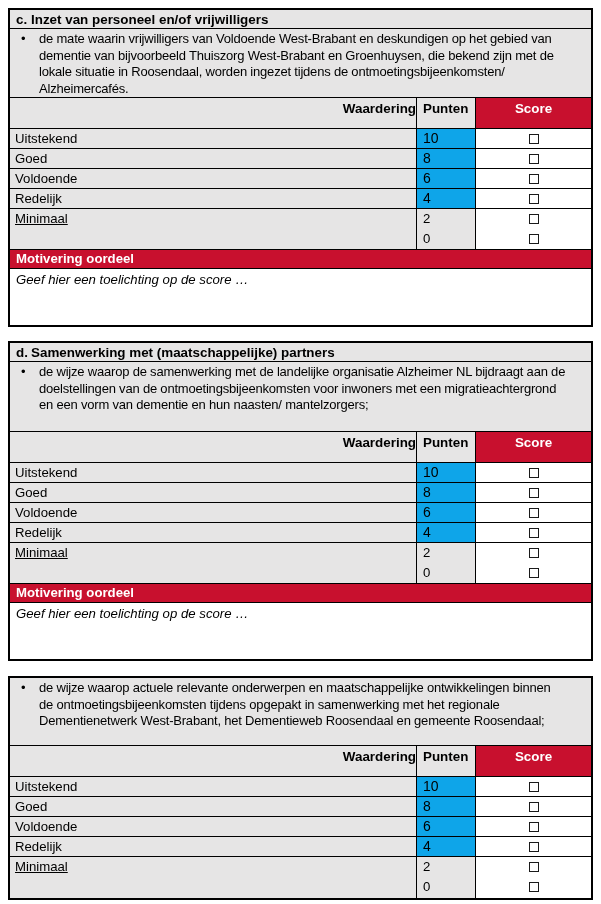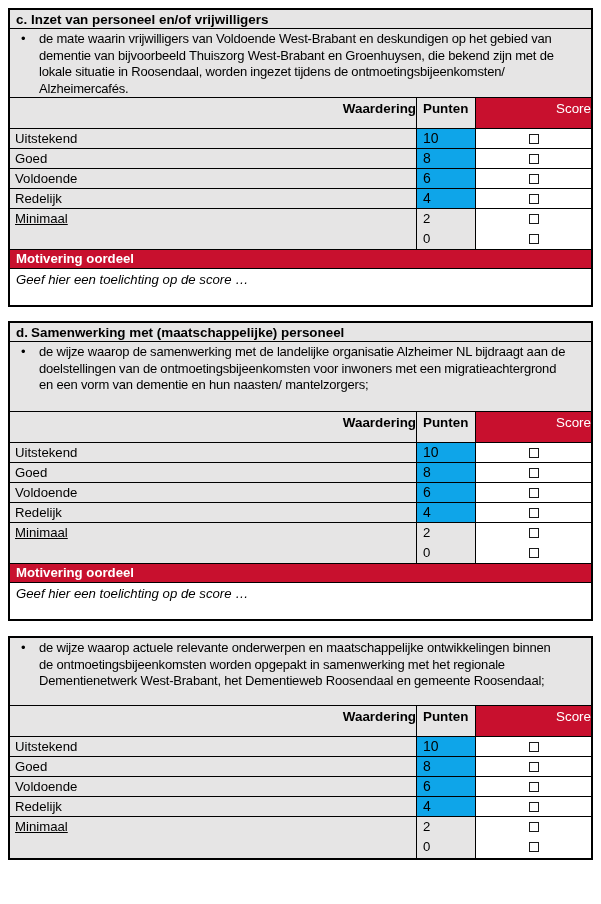--- a/index.html
+++ b/index.html
@@ -59,21 +59,21 @@
   .ch-waardering {
     flex: 1; background: #E6E5E5; border-right: 1px solid #000;
     font-weight: bold; font-size: 13.4px; padding: 3px 0 0 5px; text-align: right;
   }
   .ch-punten {
     width: 59px; flex: none; background: #E6E5E5; border-right: 1px solid #000;
     font-weight: bold; font-size: 13.4px; padding: 3px 0 0 6px;
   }
   .ch-score {
     width: 115px; flex: none; background: #C8102E; color: #fff;
-    font-weight: normal; font-size: 13.4px; text-align: right; padding-top: 3px;
+    font-weight: bold; font-size: 13.4px; text-align: center; padding-top: 3px;
   }
 
   
   .data-row { display: flex; height: 20px; border-bottom: 1px solid #000; }
   .dr-label {
     flex: 1; background: #E6E5E5; border-right: 1px solid #000;
     font-size: 13.2px; line-height: 19px; padding-left: 5px;
   }
   .dr-points {
     width: 59px; flex: none; background: #0ea5e9; border-right: 1px solid #000;
@@ -105,21 +105,21 @@
   .mr-score { width: 115px; flex: none; background: #fff; }
   .mr-score .slot { height: 20px; display: flex; align-items: center; justify-content: center; }
 
   
   .motivering-row {
     height: 19px; background: #C8102E; color: #fff;
     font-weight: bold; font-size: 13.2px; line-height: 18px;
     padding-left: 6px; border-bottom: 1px solid #000;
   }
   .toelichting {
-    height: 36px; background: #fff;
+    height: 56px; background: #fff;
     font-style: italic; font-size: 13.2px;
     padding: 3px 0 0 6px;
   }
 </style>
 </head>
 <body>
 
 <div class="page">
 
   <section class="doc-table t1">
@@ -184,21 +184,21 @@
           </div>
       </div>
     </div>
     <div class="motivering-row">Motivering oordeel</div>
     <div class="toelichting">Geef hier een toelichting op de score …</div>
   </section>
 
   <section class="doc-table t2">
     <div class="sec-header">
       <span class="sec-letter">d.</span>
-      <span>Samenwerking met (maatschappelijke) personeel</span>
+      <span>Samenwerking met (maatschappelijke) partners</span>
     </div>
     <div class="bullet-row h70">
       <span class="bullet-glyph">•</span>
       <div class="bullet-lines">
         <div>de wijze waarop de samenwerking met de landelijke organisatie Alzheimer NL bijdraagt aan de</div>
         <div>doelstellingen van de ontmoetingsbijeenkomsten voor inwoners met een migratieachtergrond</div>
         <div>en een vorm van dementie en hun naasten/ mantelzorgers;</div>
       </div>
     </div>
     <div class="colhead">
@@ -251,21 +251,21 @@
     </div>
     <div class="motivering-row">Motivering oordeel</div>
     <div class="toelichting">Geef hier een toelichting op de score …</div>
   </section>
 
   <section class="doc-table t3">
     <div class="bullet-row h68">
       <span class="bullet-glyph">•</span>
       <div class="bullet-lines">
         <div>de wijze waarop actuele relevante onderwerpen en maatschappelijke ontwikkelingen binnen</div>
-        <div>de ontmoetingsbijeenkomsten worden opgepakt in samenwerking met het regionale</div>
+        <div>de ontmoetingsbijeenkomsten tijdens opgepakt in samenwerking met het regionale</div>
         <div>Dementienetwerk West-Brabant, het Dementieweb Roosendaal en gemeente Roosendaal;</div>
       </div>
     </div>
     <div class="colhead">
       <div class="ch-waardering">Waardering</div>
       <div class="ch-punten">Punten</div>
       <div class="ch-score">Score</div>
     </div>
     <div class="data-row">
       <div class="dr-label">Uitstekend</div>

